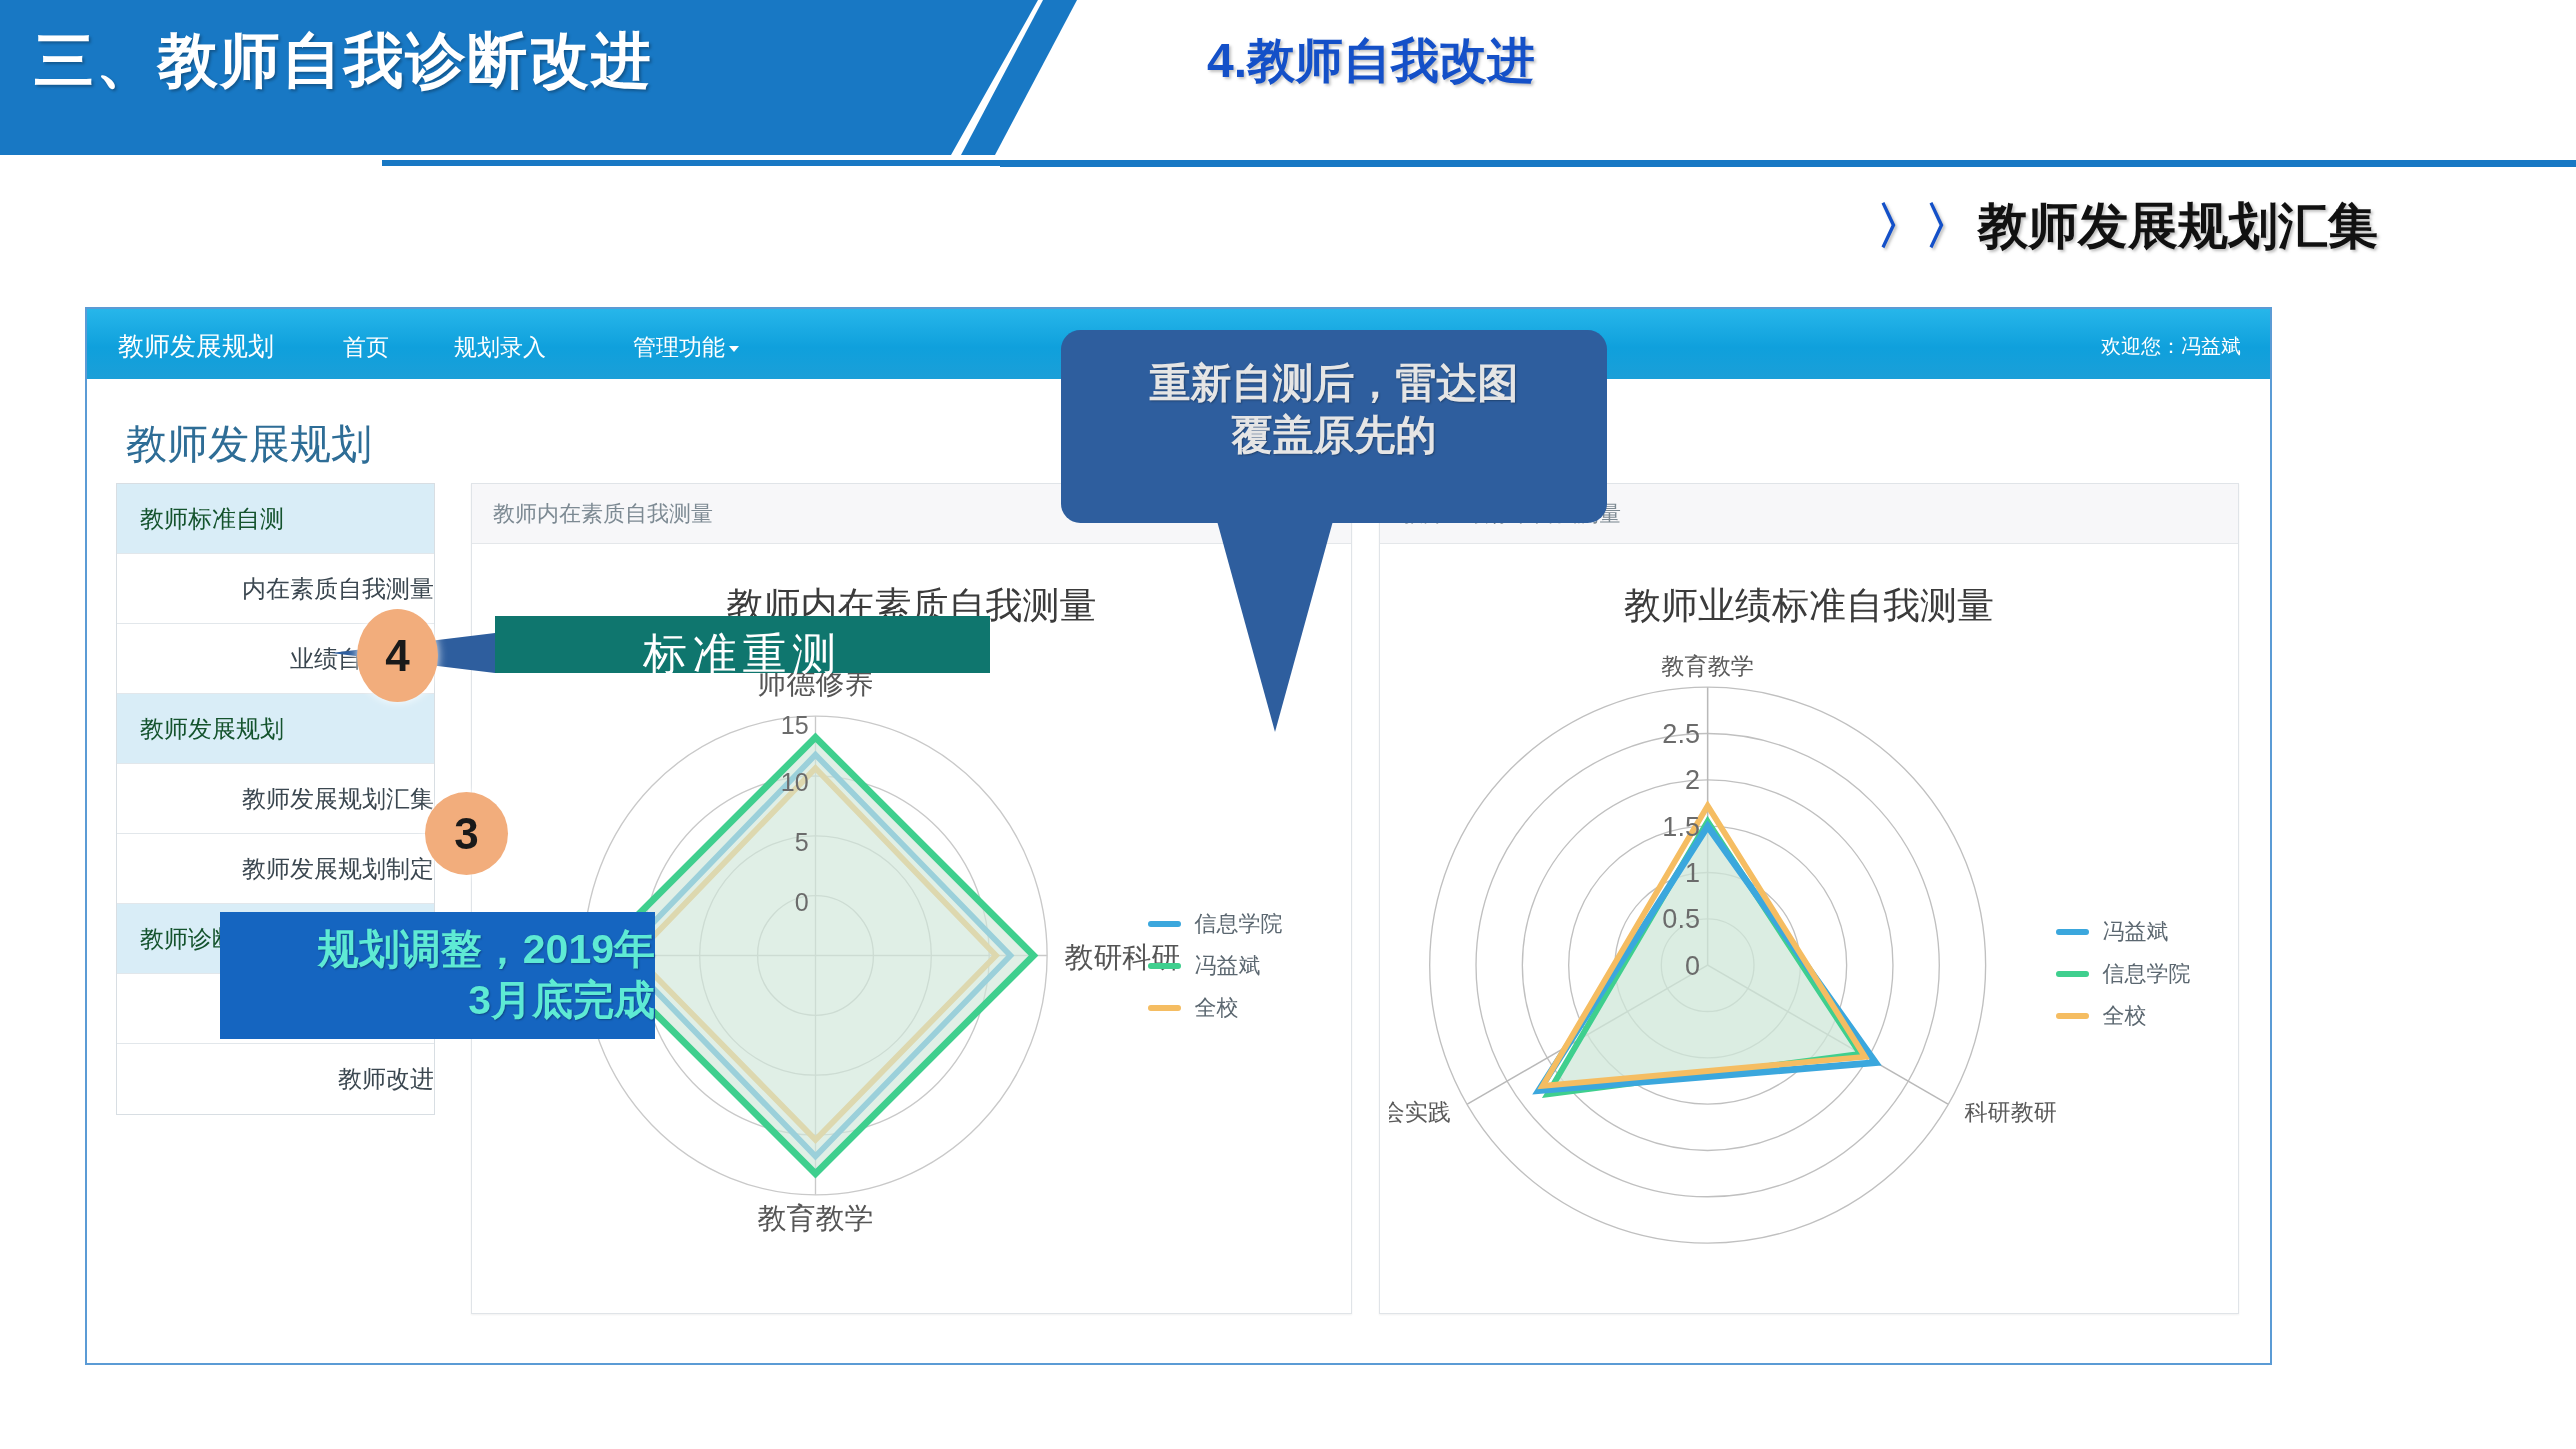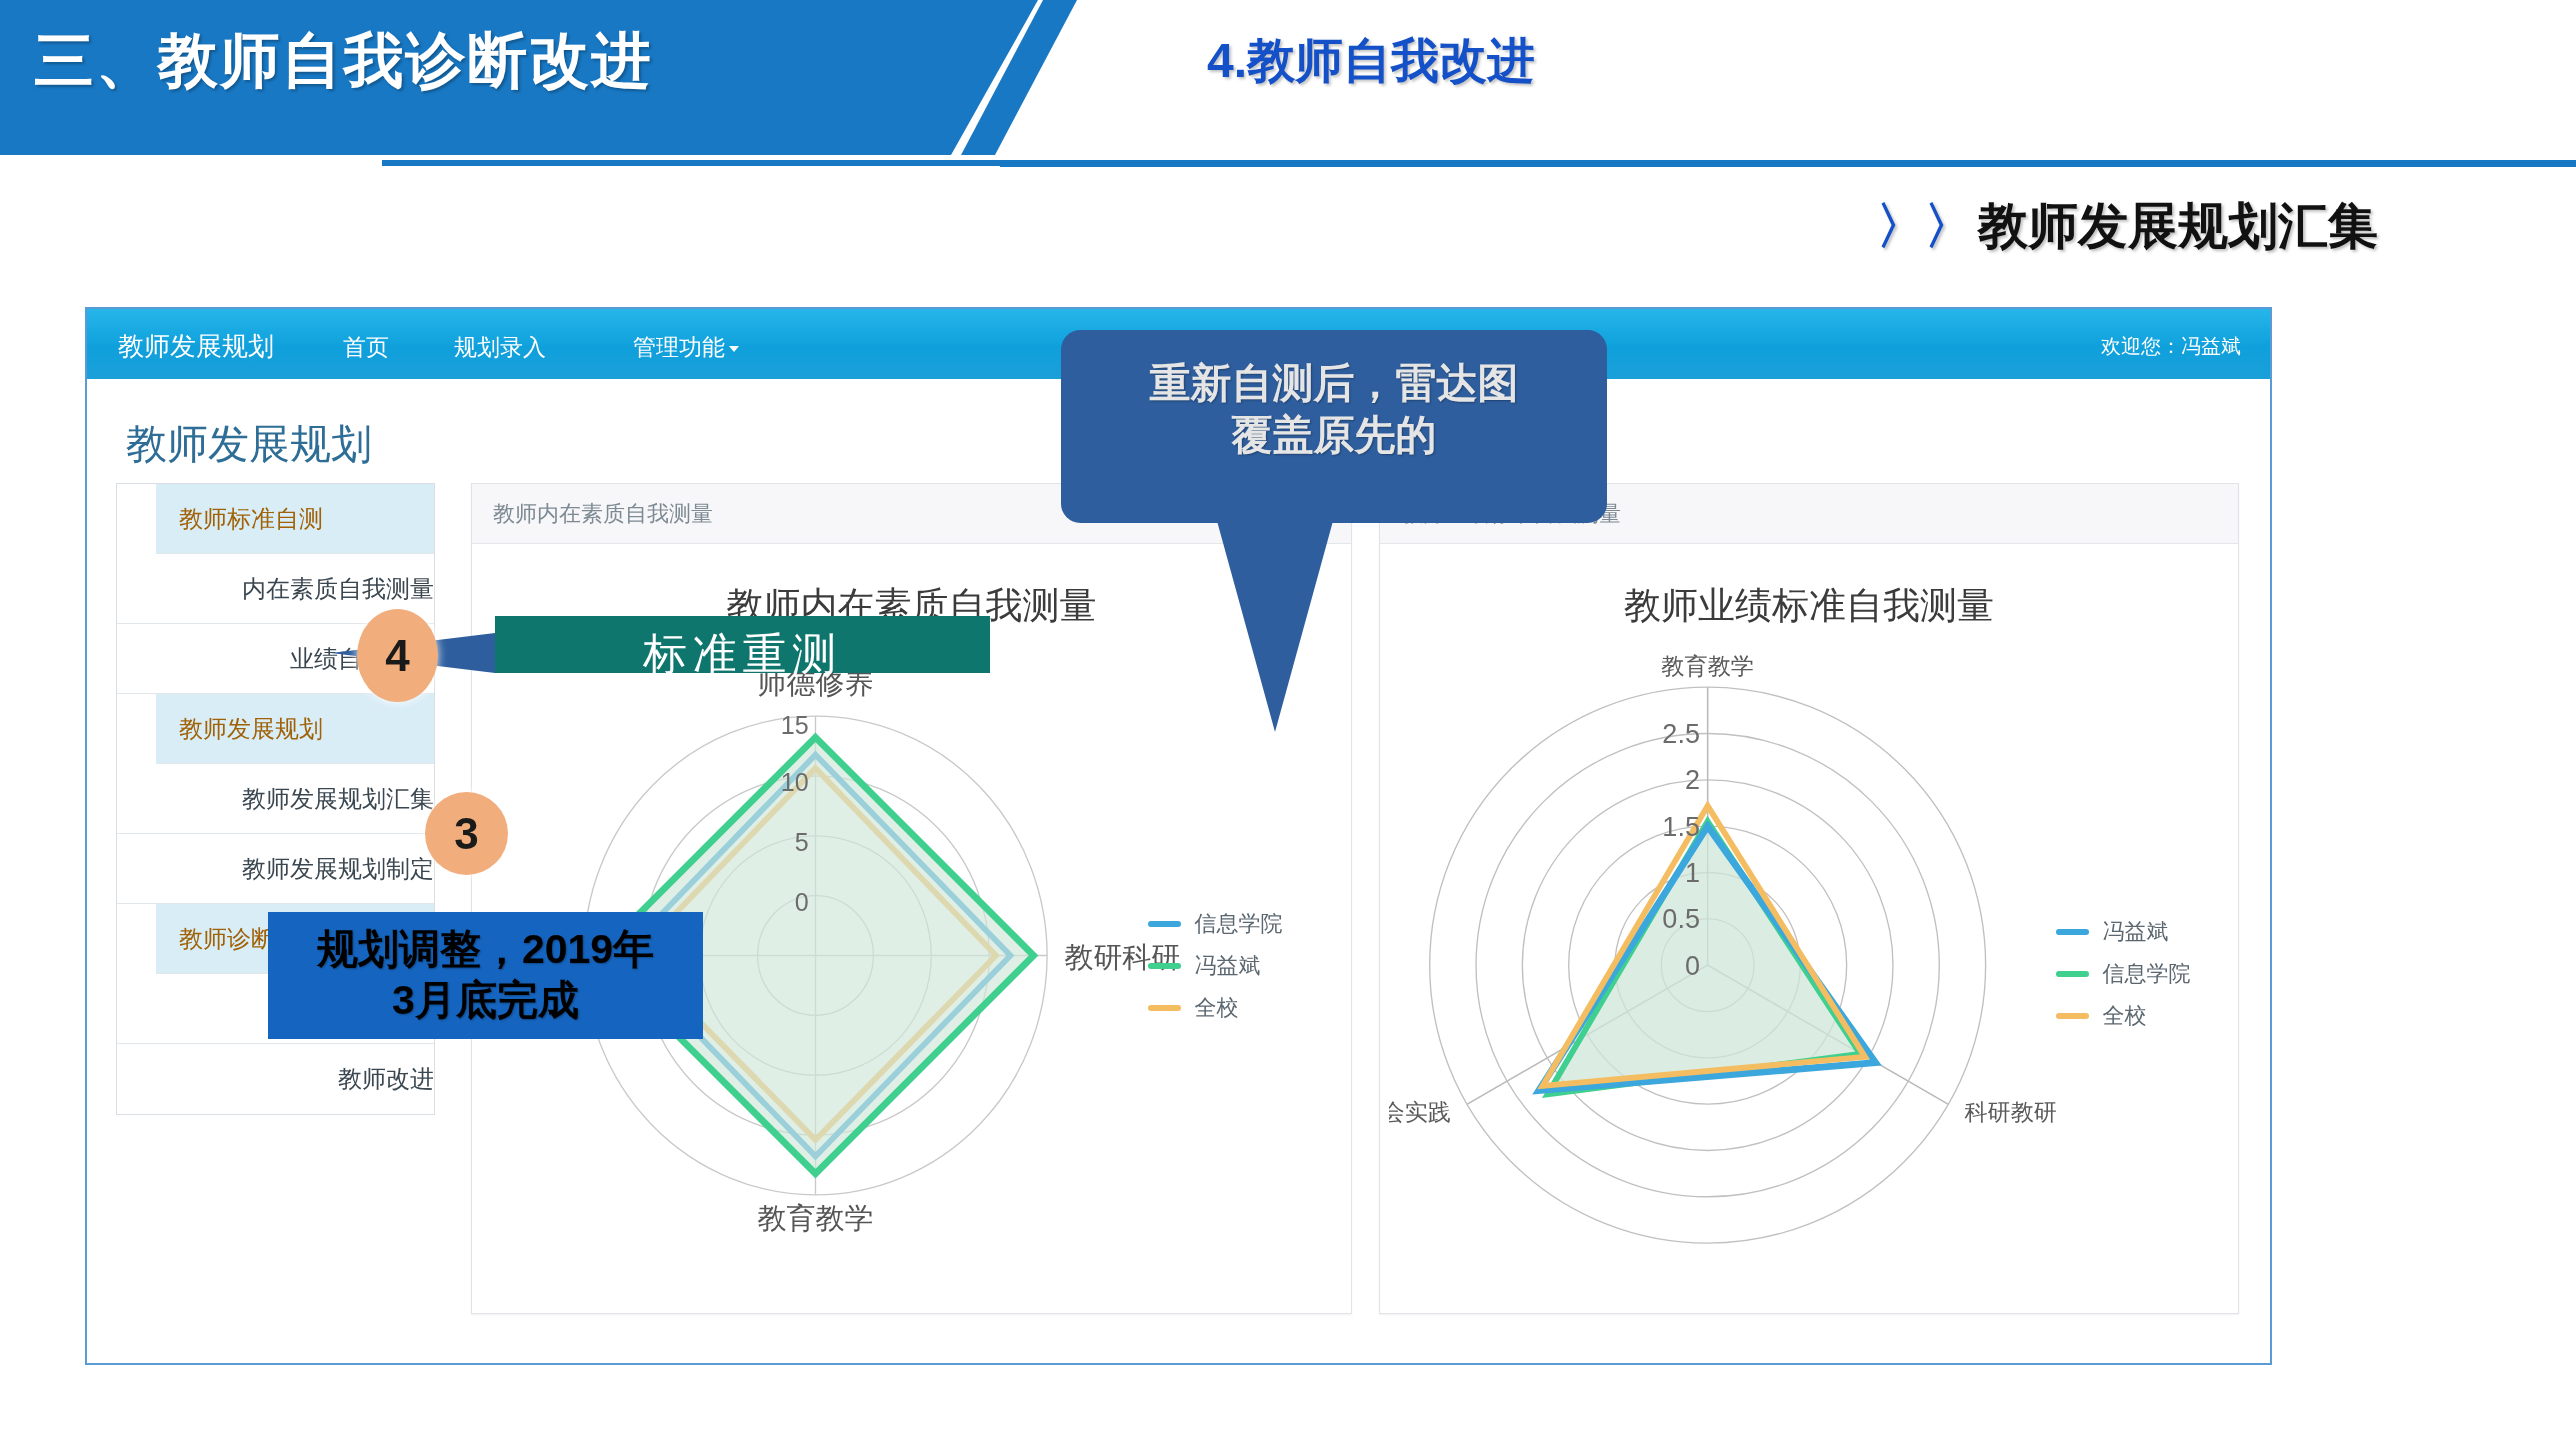--- a/index.html
+++ b/index.html
@@ -35,21 +35,21 @@
   .welcome{position:absolute;right:29px;top:24px;font-size:20px;color:#fff;}
 
   .page-title{position:absolute;left:39px;top:108px;font-size:41px;color:#2e6d96;font-weight:400;}
 
   
   .sidebar{position:absolute;left:29px;top:174px;width:319px;border:1px solid #d8dee3;
            background:#fff;box-sizing:border-box;}
   .side-item{height:70px;line-height:70px;border-bottom:1px solid #e2e7eb;box-sizing:border-box;
              font-size:24px;color:#4c5a63;padding-left:23px;white-space:nowrap;}
   .side-item:last-child{border-bottom:none;}
-  .side-item.group{background:#d9edf7;color:#a16207;margin-left:39px;}
+  .side-item.group{background:#d9edf7;color:#14532d;}
   .side-item.sub{padding-left:60px;color:#3b4750;text-align:right;}
 
   
   .panel{position:absolute;top:174px;border:1px solid #e0e4e8;background:#fff;box-sizing:border-box;
          box-shadow:0 1px 1.9px rgba(0,0,0,.06);}
   .panel-l{left:384px;width:881px;height:831px;}
   .panel-r{left:1292px;width:860px;height:831px;}
   .panel-head{height:60px;line-height:60px;background:#f7f7f9;border-bottom:1px solid #e4e7ea;
               font-size:22px;color:#7d8a93;padding-left:21px;box-sizing:border-box;}
   .panel-body{position:relative;height:769px;}
@@ -73,23 +73,23 @@
                  border-top:211px solid #2e5e9e;}
 
   .callout-flag{position:absolute;left:495px;top:616px;width:495px;height:57px;background:#0f766e;
                 color:#fff;font-size:44px;font-weight:400;text-align:center;line-height:75px;
                 z-index:40;letter-spacing:5.8px;}
   .callout-flag .tail{position:absolute;left:-164px;top:17.4px;width:0;height:0;
                  border-top:20px solid transparent;border-bottom:20px solid transparent;
                  border-right:164px solid #2e5e9e;}
 
   .callout-box{position:absolute;left:220px;top:912px;width:435px;height:127px;background:#1565c0;
-               color:#000000;font-size:41px;font-weight:bold;text-align:center;z-index:40;
+               color:#5eead4;font-size:41px;font-weight:bold;text-align:right;z-index:40;
                line-height:1.25;padding-top:11.6px;box-sizing:border-box;
-               text-shadow:1px 1px 1.9px rgba(0,0,0,.3);margin-left:48px;}
+               text-shadow:1px 1px 1.9px rgba(0,0,0,.3);}
 
   .badge{position:absolute;background:#f2ad7c;color:#1a1a1a;font-size:44px;font-weight:bold;
          display:flex;align-items:center;justify-content:center;z-index:41;
          box-shadow:0 0 9.7px rgba(255,255,255,.9);}
   .badge-4{left:357px;top:609px;width:81px;height:93px;border-radius:50%;}
   .badge-3{left:425px;top:792px;width:83px;height:83px;border-radius:50%;}
 </style>
 </head>
 <body>
 

